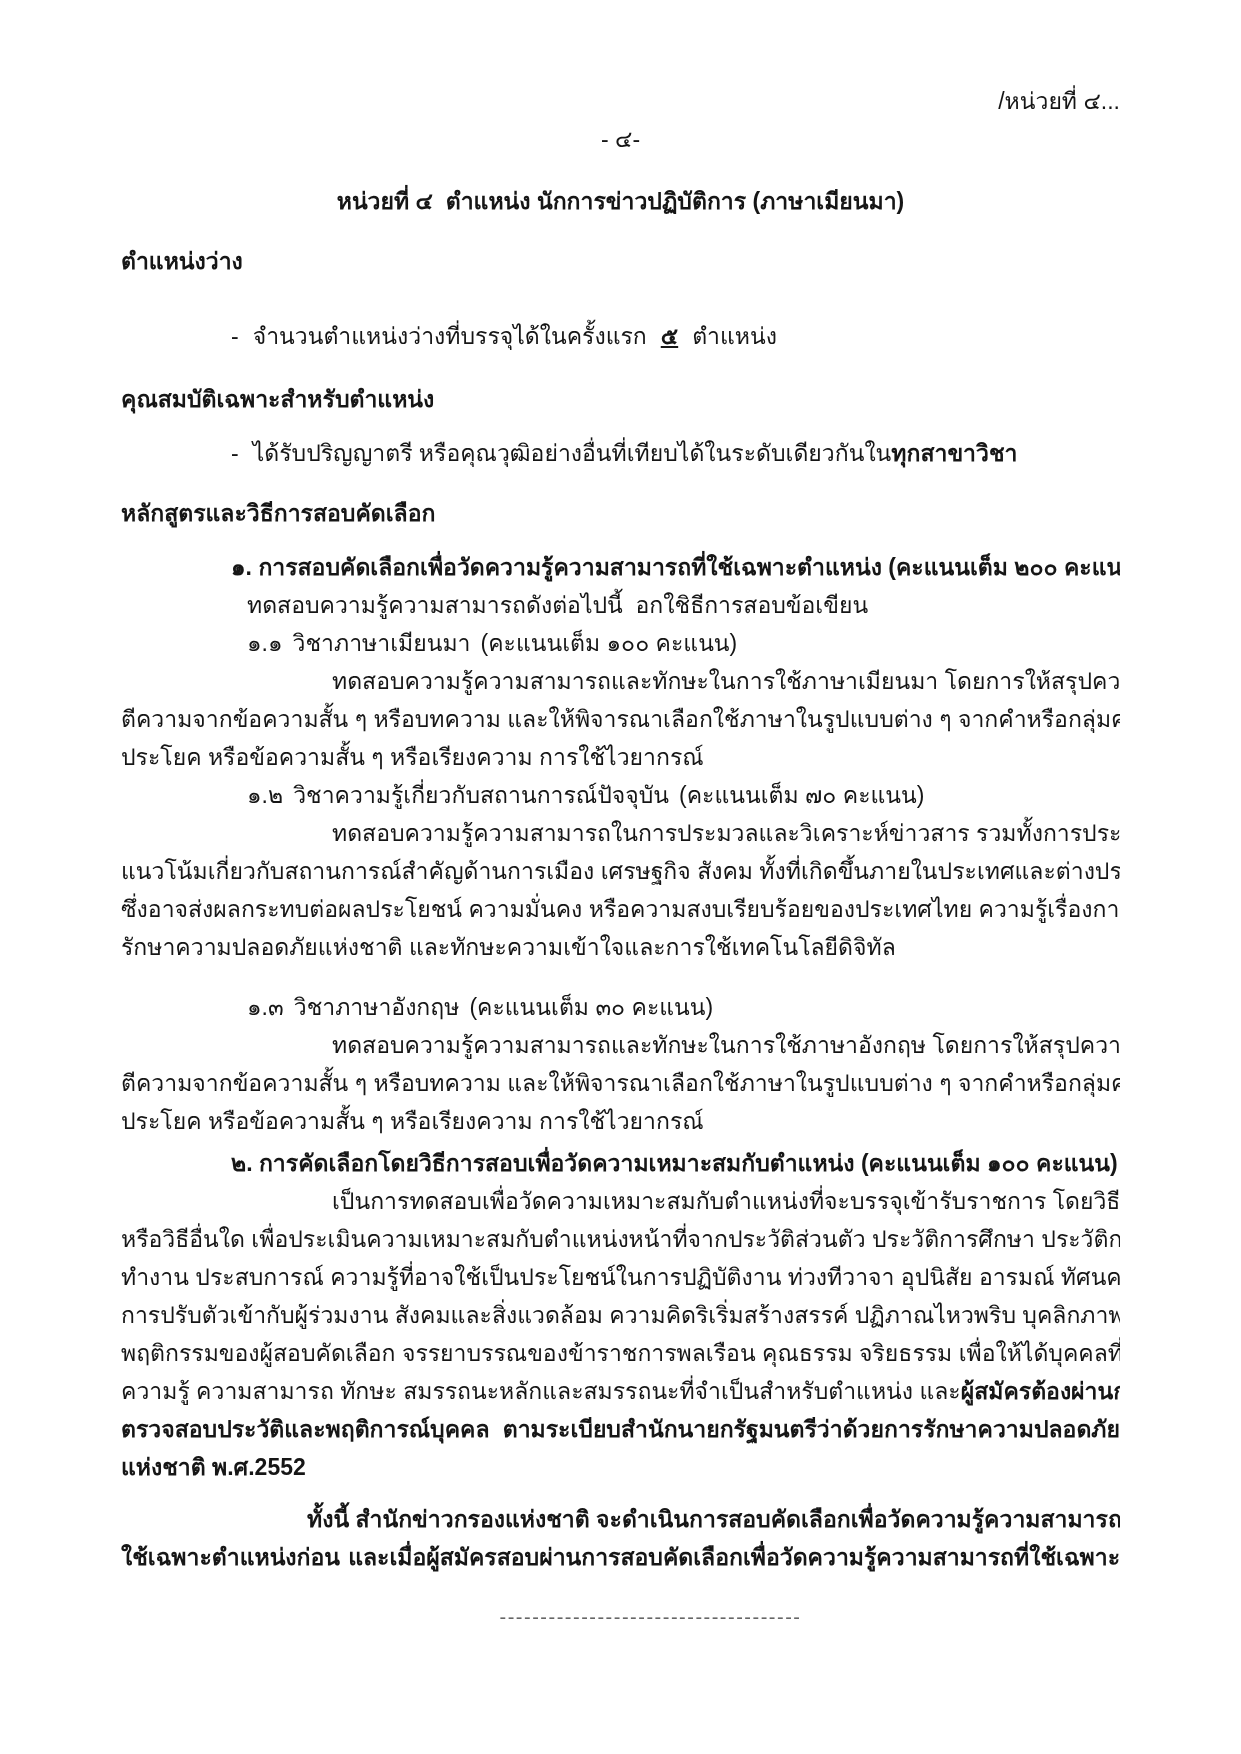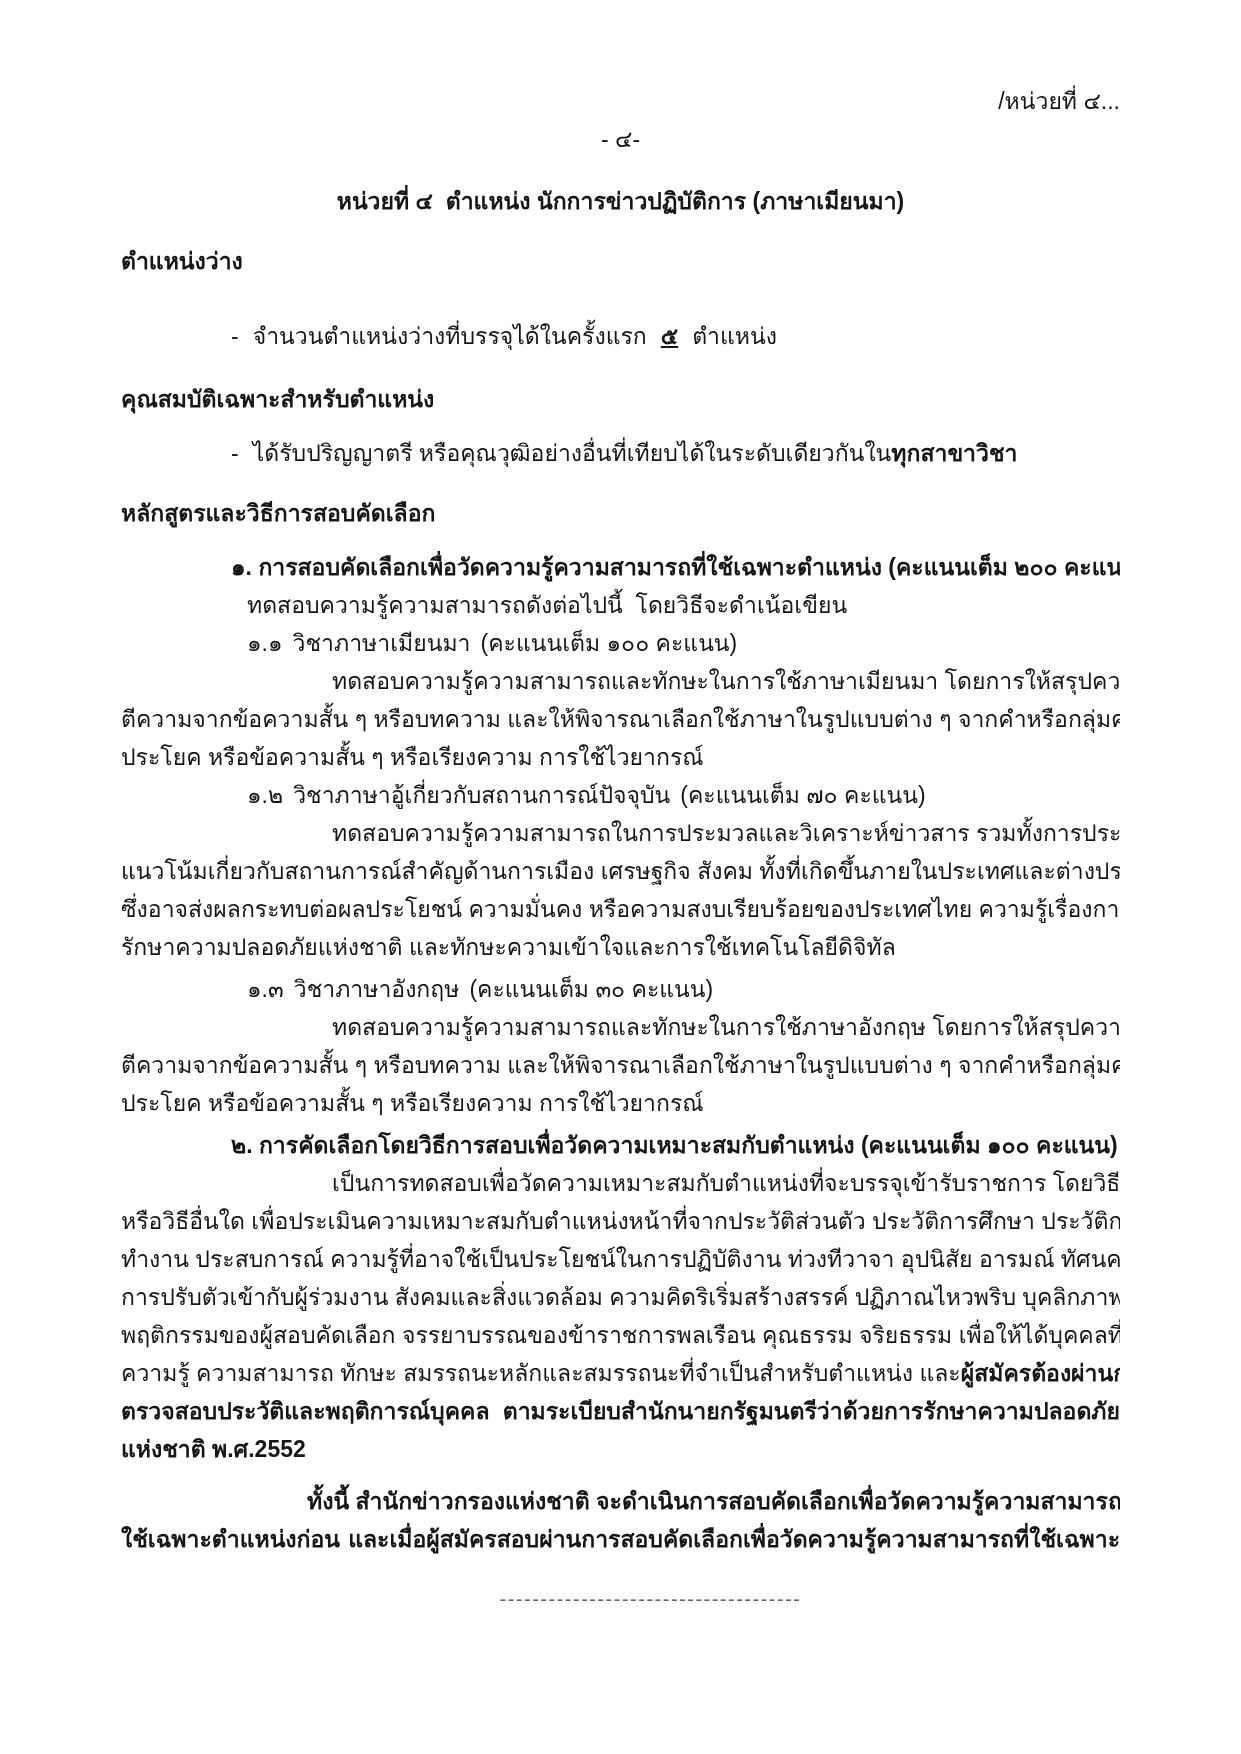--- a/index.html
+++ b/index.html
@@ -50,40 +50,40 @@
   <div class="line item-line"><span>-</span><span class="gap-md">จำนวนตำแหน่งว่างที่บรรจุได้ในครั้งแรก</span><span class="b gap-md" style="text-decoration:underline;">๕</span><span class="gap-md">ตำแหน่ง</span></div>
 
   <div class="line h2-sec"><span class="u-head">คุณสมบัติเฉพาะสำหรับตำแหน่ง</span></div>
 
   <div class="line item-line2"><span>-</span><span class="gap-md">ได้รับปริญญาตรี หรือคุณวุฒิอย่างอื่นที่เทียบได้ในระดับเดียวกันใน</span><span class="b">ทุกสาขาวิชา</span></div>
 
   <div class="line h3-sec">หลักสูตรและวิธีการสอบคัดเลือก</div>
 
   <div class="line num-head">๑. การสอบคัดเลือกเพื่อวัดความรู้ความสามารถที่ใช้เฉพาะตำแหน่ง (คะแนนเต็ม ๒๐๐ คะแนน)</div>
 
-  <div class="line sub-line">ทดสอบความรู้ความสามารถดังต่อไปนี้  โดยวิธีจะดำเน้อเขียน</div>
+  <div class="line sub-line">ทดสอบความรู้ความสามารถดังต่อไปนี้  อกใชิธีการสอบข้อเขียน</div>
 
   <div class="line sub-line"><span>๑.๑</span><span class="u-inline gap-sm">วิชาภาษาเมียนมา</span><span class="gap-sm">(คะแนนเต็ม ๑๐๐ คะแนน)</span></div>
 
   <div>
     <div class="jline p-first">ทดสอบความรู้ความสามารถและทักษะในการใช้ภาษาเมียนมา โดยการให้สรุปความ หรือ</div>
     <div class="jline">ตีความจากข้อความสั้น ๆ หรือบทความ และให้พิจารณาเลือกใช้ภาษาในรูปแบบต่าง ๆ จากคำหรือกลุ่มคำ</div>
     <div class="line">ประโยค หรือข้อความสั้น ๆ หรือเรียงความ การใช้ไวยากรณ์</div>
   </div>
 
-  <div class="line sub-line"><span>๑.๒</span><span class="u-inline gap-sm">วิชาภาษาอู้เกี่ยวกับสถานการณ์ปัจจุบัน</span><span class="gap-sm">(คะแนนเต็ม ๗๐ คะแนน)</span></div>
+  <div class="line sub-line"><span>๑.๒</span><span class="u-inline gap-sm">วิชาความรู้เกี่ยวกับสถานการณ์ปัจจุบัน</span><span class="gap-sm">(คะแนนเต็ม ๗๐ คะแนน)</span></div>
 
   <div>
     <div class="jline p-first">ทดสอบความรู้ความสามารถในการประมวลและวิเคราะห์ข่าวสาร รวมทั้งการประเมิน</div>
     <div class="jline">แนวโน้มเกี่ยวกับสถานการณ์สำคัญด้านการเมือง เศรษฐกิจ สังคม ทั้งที่เกิดขึ้นภายในประเทศและต่างประเทศ</div>
     <div class="jline">ซึ่งอาจส่งผลกระทบต่อผลประโยชน์ ความมั่นคง หรือความสงบเรียบร้อยของประเทศไทย ความรู้เรื่องการ</div>
     <div class="line">รักษาความปลอดภัยแห่งชาติ และทักษะความเข้าใจและการใช้เทคโนโลยีดิจิทัล</div>
   </div>
 
-  <div class="line sub-line" style="margin-top:4px;"><span>๑.๓</span><span class="u-inline gap-sm">วิชาภาษาอังกฤษ</span><span class="gap-sm">(คะแนนเต็ม ๓๐ คะแนน)</span></div>
+  <div class="line sub-line" style="margin-top:22px;"><span>๑.๓</span><span class="u-inline gap-sm">วิชาภาษาอังกฤษ</span><span class="gap-sm">(คะแนนเต็ม ๓๐ คะแนน)</span></div>
 
   <div>
     <div class="jline p-first">ทดสอบความรู้ความสามารถและทักษะในการใช้ภาษาอังกฤษ โดยการให้สรุปความ หรือ</div>
     <div class="jline">ตีความจากข้อความสั้น ๆ หรือบทความ และให้พิจารณาเลือกใช้ภาษาในรูปแบบต่าง ๆ จากคำหรือกลุ่มคำ</div>
     <div class="line">ประโยค หรือข้อความสั้น ๆ หรือเรียงความ การใช้ไวยากรณ์</div>
   </div>
 
   <div class="line num-head s2-block" style="margin-top:4px;">๒. การคัดเลือกโดยวิธีการสอบเพื่อวัดความเหมาะสมกับตำแหน่ง (คะแนนเต็ม ๑๐๐ คะแนน)</div>
 
   <div>

